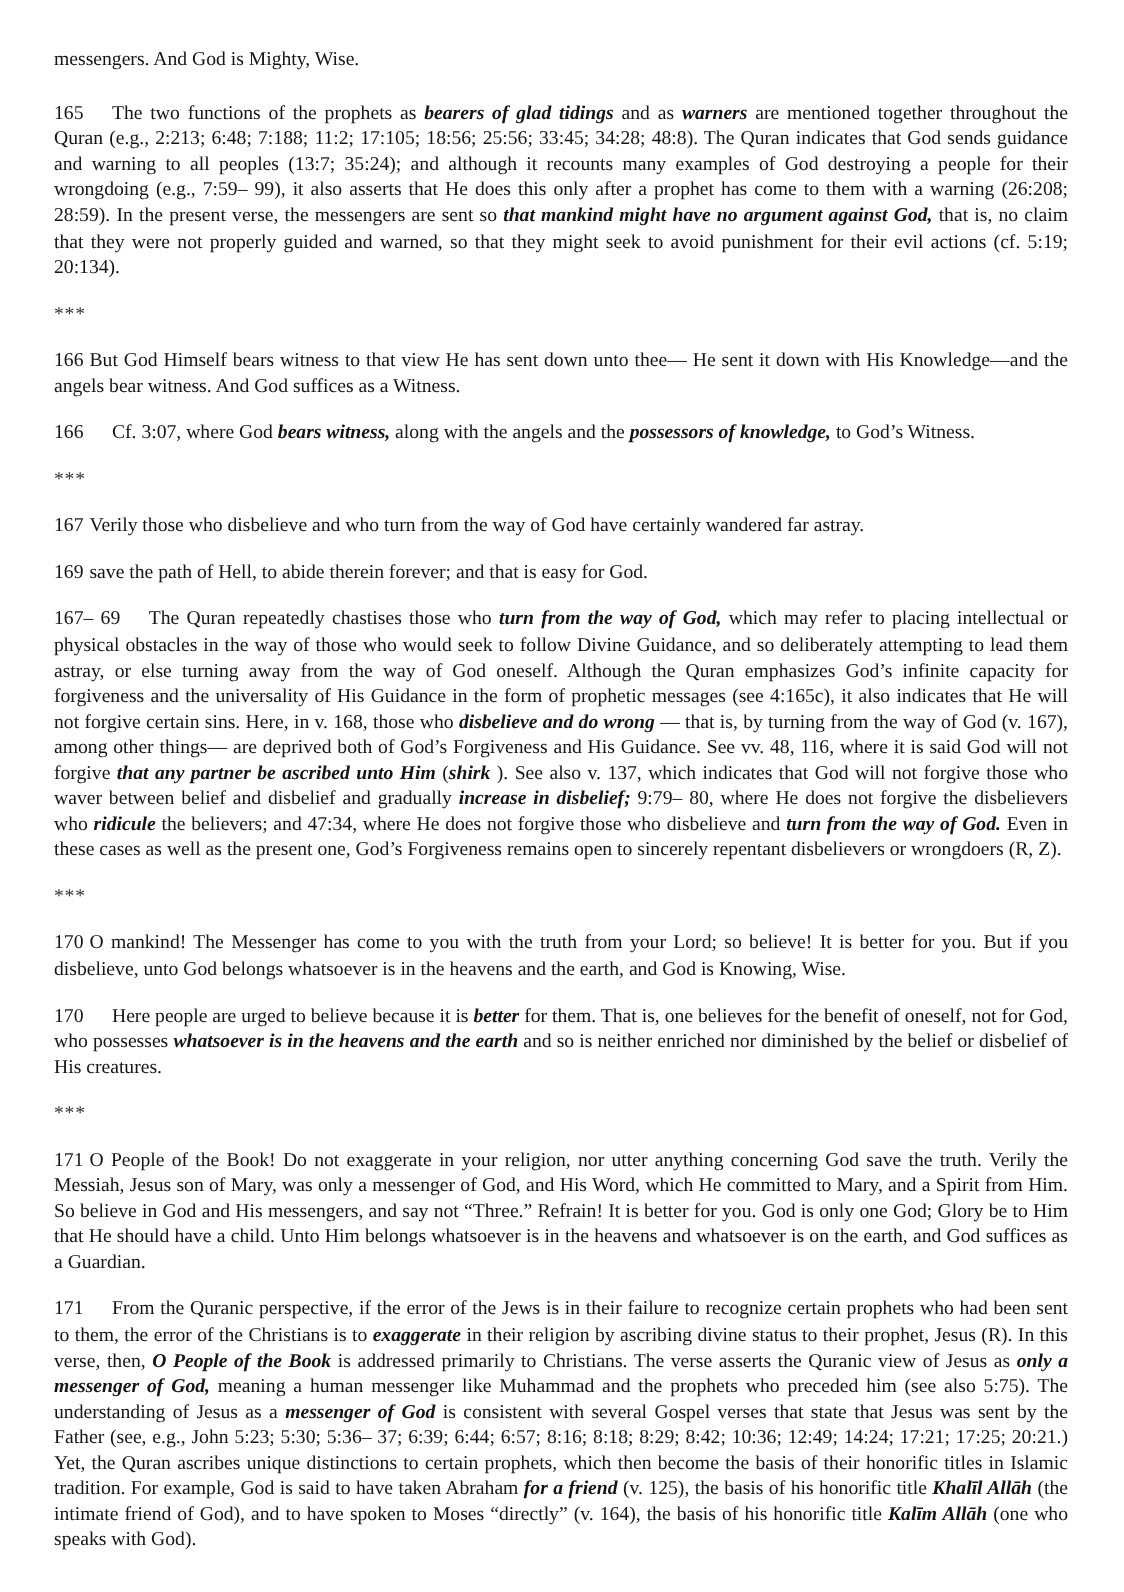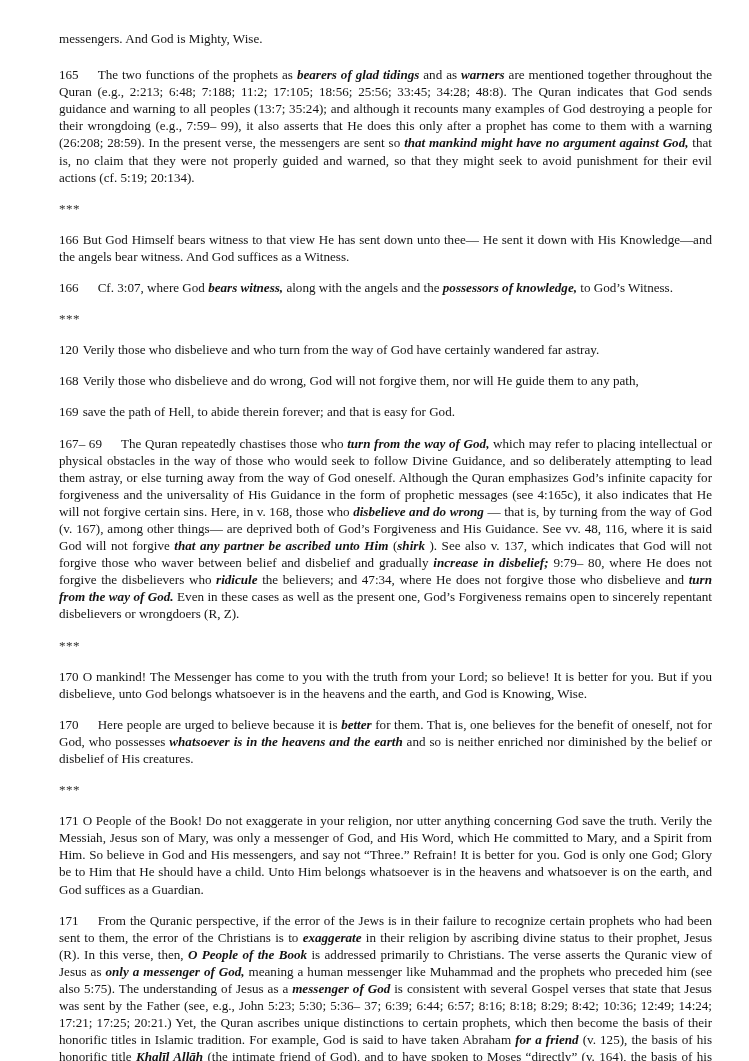--- a/index.html
+++ b/index.html
@@ -8,21 +8,21 @@
     background: #ffffff;
   }
   .page {
     position: relative;
     width: 749px;
     height: 1061px;
     background: #ffffff;
     margin: 0 auto;
     overflow: hidden;
     box-sizing: border-box;
-    padding: 30px 37px 0 59px;
+    padding: 30px 37px 0 36px;
     font-family: "Liberation Serif", "DejaVu Serif", serif;
     color: #101010;
   }
   .para {
     font-size: 13.1px;
     line-height: 17.1px;
     text-align: justify;
     text-justify: inter-word;
     margin: 0 0 14px 0;
     color: #141414;
@@ -67,22 +67,21 @@
 <body>
 
 <div class="page">
   <div id="content">
       <p class="para continuation"><span><span>messengers. And God is Mighty, Wise.</span></span></p>
       <p class="para commentary"><span class="cnum">165</span><span class="gap">&nbsp;</span><span><span>The two functions of the prophets as </span><i>bearers of glad tidings</i><span> and as </span><i>warners</i><span> are mentioned together throughout the Quran (e.g., 2:213; 6:48; 7:188; 11:2; 17:105; 18:56; 25:56; 33:45; 34:28; 48:8). The Quran indicates that God sends guidance and warning to all peoples (13:7; 35:24); and although it recounts many examples of God destroying a people for their wrongdoing (e.g., 7:59– 99), it also asserts that He does this only after a prophet has come to them with a warning (26:208; 28:59). In the present verse, the messengers are sent so </span><i>that mankind might have no argument against God,</i><span> that is, no claim that they were not properly guided and warned, so that they might seek to avoid punishment for their evil actions (cf. 5:19; 20:134).</span></span></p>
       <div class="divider">***</div>
       <p class="para verse"><span class="vnum">166</span><span class="gap-sm">&nbsp;</span><span><span>But God Himself bears witness to that view He has sent down unto thee— He sent it down with His Knowledge—and the angels bear witness. And God suffices as a Witness.</span></span></p>
       <p class="para commentary"><span class="cnum">166</span><span class="gap">&nbsp;</span><span><span>Cf. 3:07, where God </span><i>bears witness,</i><span> along with the angels and the </span><i>possessors of knowledge,</i><span> to God’s Witness.</span></span></p>
       <div class="divider">***</div>
-      <p class="para verse"><span class="vnum">120</span><span class="gap-sm">&nbsp;</span><span><span>Verily those who disbelieve and who turn from the way of God have certainly wandered far astray.</span></span></p>
-      <p class="para verse"><span class="vnum">168</span><span class="gap-sm">&nbsp;</span><span><span>Verily those who disbelieve and do wrong, God will not forgive them, nor will He guide them to any path,</span></span></p>
+      <p class="para verse"><span class="vnum">167</span><span class="gap-sm">&nbsp;</span><span><span>Verily those who disbelieve and who turn from the way of God have certainly wandered far astray.</span></span></p>
       <p class="para verse"><span class="vnum">169</span><span class="gap-sm">&nbsp;</span><span><span>save the path of Hell, to abide therein forever; and that is easy for God.</span></span></p>
       <p class="para commentary"><span class="cnum">167– 69</span><span class="gap">&nbsp;</span><span><span>The Quran repeatedly chastises those who </span><i>turn from the way of God,</i><span> which may refer to placing intellectual or physical obstacles in the way of those who would seek to follow Divine Guidance, and so deliberately attempting to lead them astray, or else turning away from the way of God oneself. Although the Quran emphasizes God’s infinite capacity for forgiveness and the universality of His Guidance in the form of prophetic messages (see 4:165c), it also indicates that He will not forgive certain sins. Here, in v. 168, those who </span><i>disbelieve and do wrong</i><span> — that is, by turning from the way of God (v. 167), among other things— are deprived both of God’s Forgiveness and His Guidance. See vv. 48, 116, where it is said God will not forgive </span><i>that any partner be ascribed unto Him</i><span> (</span><i>shirk</i><span> ). See also v. 137, which indicates that God will not forgive those who waver between belief and disbelief and gradually </span><i>increase in disbelief;</i><span> 9:79– 80, where He does not forgive the disbelievers who </span><i>ridicule</i><span> the believers; and 47:34, where He does not forgive those who disbelieve and </span><i>turn from the way of God.</i><span> Even in these cases as well as the present one, God’s Forgiveness remains open to sincerely repentant disbelievers or wrongdoers (R, Z).</span></span></p>
       <div class="divider">***</div>
       <p class="para verse"><span class="vnum">170</span><span class="gap-sm">&nbsp;</span><span><span>O mankind! The Messenger has come to you with the truth from your Lord; so believe! It is better for you. But if you disbelieve, unto God belongs whatsoever is in the heavens and the earth, and God is Knowing, Wise.</span></span></p>
       <p class="para commentary"><span class="cnum">170</span><span class="gap">&nbsp;</span><span><span>Here people are urged to believe because it is </span><i>better</i><span> for them. That is, one believes for the benefit of oneself, not for God, who possesses </span><i>whatsoever is in the heavens and the earth</i><span> and so is neither enriched nor diminished by the belief or disbelief of His creatures.</span></span></p>
       <div class="divider">***</div>
       <p class="para verse"><span class="vnum">171</span><span class="gap-sm">&nbsp;</span><span><span>O People of the Book! Do not exaggerate in your religion, nor utter anything concerning God save the truth. Verily the Messiah, Jesus son of Mary, was only a messenger of God, and His Word, which He committed to Mary, and a Spirit from Him. So believe in God and His messengers, and say not “Three.” Refrain! It is better for you. God is only one God; Glory be to Him that He should have a child. Unto Him belongs whatsoever is in the heavens and whatsoever is on the earth, and God suffices as a Guardian.</span></span></p>
       <p class="para commentary"><span class="cnum">171</span><span class="gap">&nbsp;</span><span><span>From the Quranic perspective, if the error of the Jews is in their failure to recognize certain prophets who had been sent to them, the error of the Christians is to </span><i>exaggerate</i><span> in their religion by ascribing divine status to their prophet, Jesus (R). In this verse, then, </span><i>O People of the Book</i><span> is addressed primarily to Christians. The verse asserts the Quranic view of Jesus as </span><i>only a messenger of God,</i><span> meaning a human messenger like Muhammad and the prophets who preceded him (see also 5:75). The understanding of Jesus as a </span><i>messenger of God</i><span> is consistent with several Gospel verses that state that Jesus was sent by the Father (see, e.g., John 5:23; 5:30; 5:36– 37; 6:39; 6:44; 6:57; 8:16; 8:18; 8:29; 8:42; 10:36; 12:49; 14:24; 17:21; 17:25; 20:21.) Yet, the Quran ascribes unique distinctions to certain prophets, which then become the basis of their honorific titles in Islamic tradition. For example, God is said to have taken Abraham </span><i>for a friend</i><span> (v. 125), the basis of his honorific title </span><i>Khalīl Allāh</i><span> (the intimate friend of God), and to have spoken to Moses “directly” (v. 164), the basis of his honorific title </span><i>Kalīm Allāh</i><span> (one who speaks with God).</span></span></p>
     </div>
 </div>

